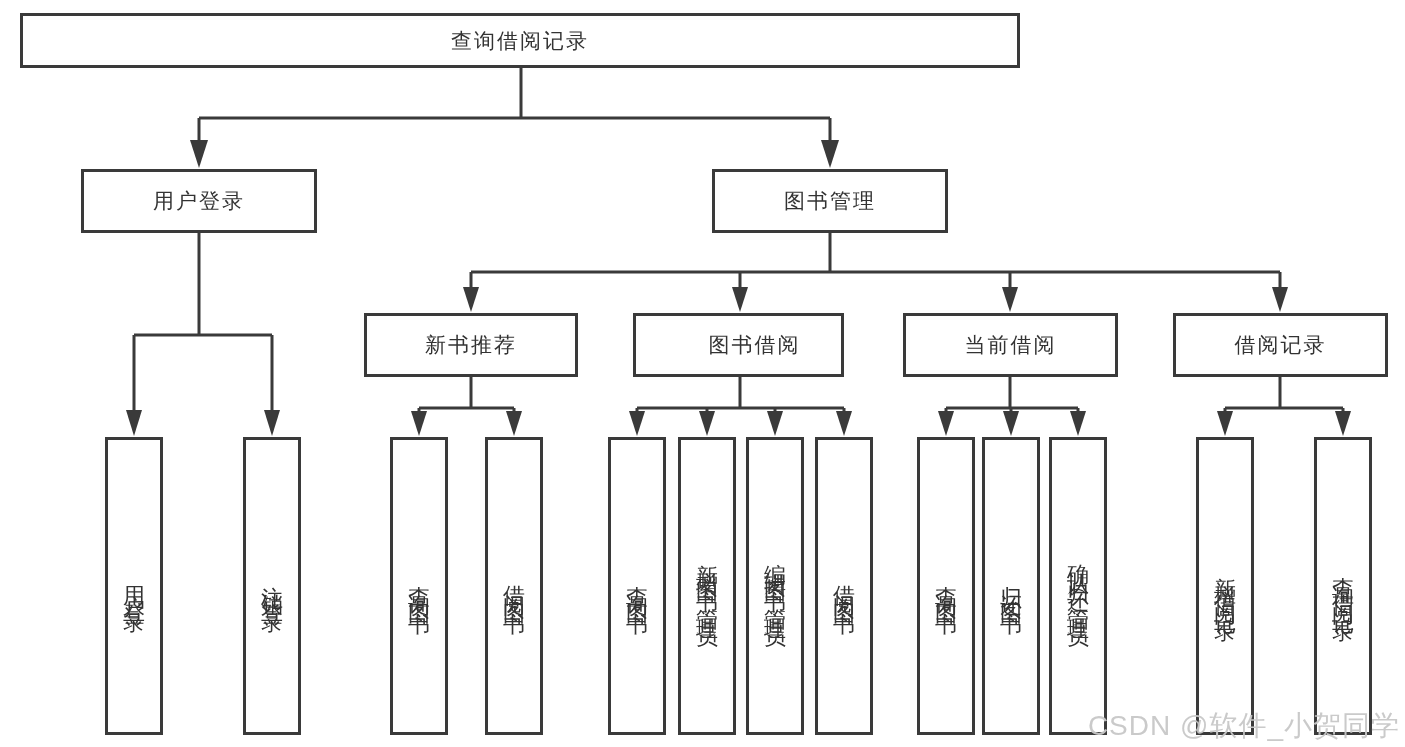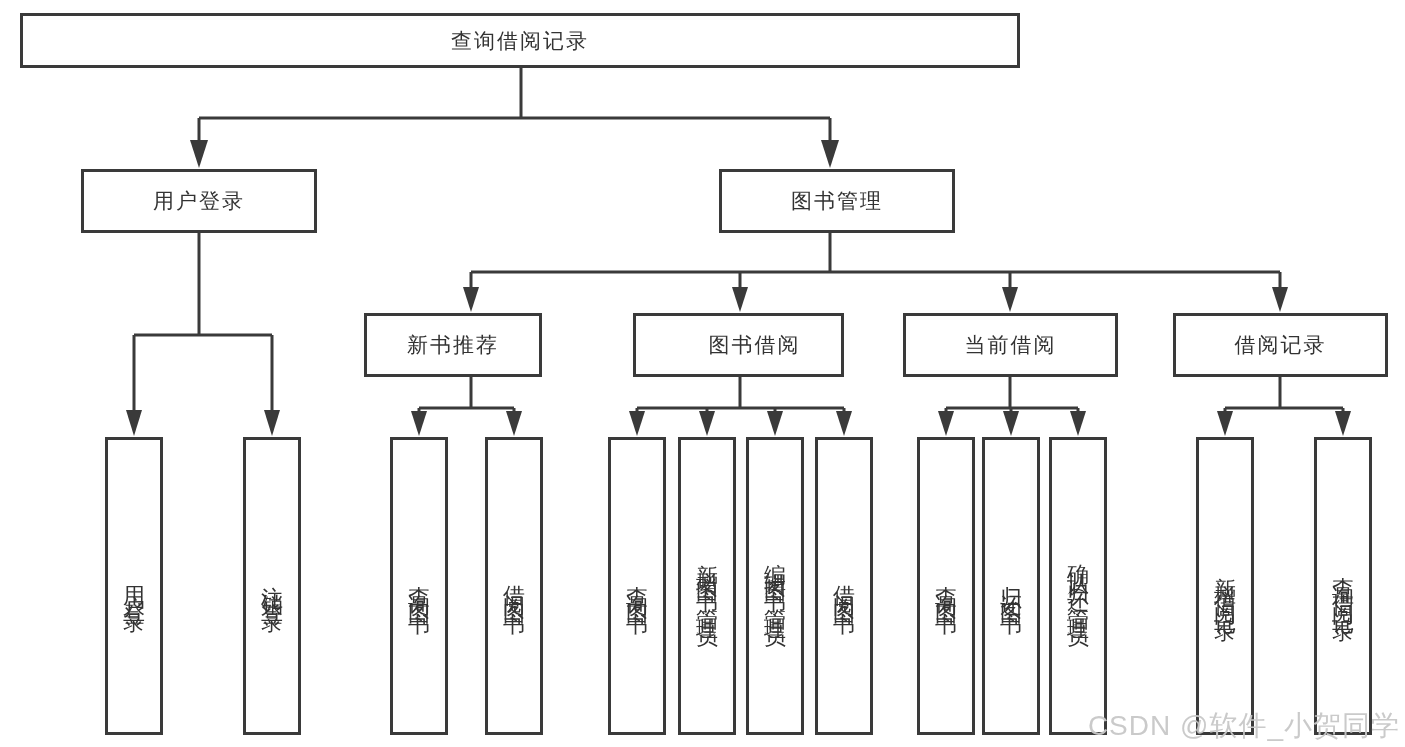--- a/index.html
+++ b/index.html
@@ -91,25 +91,25 @@
     <polygon points="1335,411 1351,411 1343,436"></polygon>
   </svg>
 
   <div class="node" style="left:20px;top:13px;width:1000px;height:55px;">
     <span class="h-label">查询借阅记录</span>
   </div>
 
   <div class="node" style="left:81px;top:169px;width:236px;height:64px;">
     <span class="h-label">用户登录</span>
   </div>
-  <div class="node" style="left:712px;top:169px;width:236px;height:64px;margin-left:7px;">
+  <div class="node" style="left:712px;top:169px;width:236px;height:64px;">
     <span class="h-label">图书管理</span>
   </div>
 
-  <div class="node" style="left:364px;top:313px;width:178px;height:64px;">
+  <div class="node" style="left:364px;top:313px;width:214px;height:64px;">
     <span class="h-label">新书推荐</span>
   </div>
   <div class="node" style="left:633px;top:313px;width:211px;height:64px;padding-left:32px;">
     <span class="h-label">图书借阅</span>
   </div>
   <div class="node" style="left:903px;top:313px;width:215px;height:64px;text-align:center;">
     <span class="h-label">当前借阅</span>
   </div>
   <div class="node" style="left:1173px;top:313px;width:215px;height:64px;">
     <span class="h-label">借阅记录</span>

